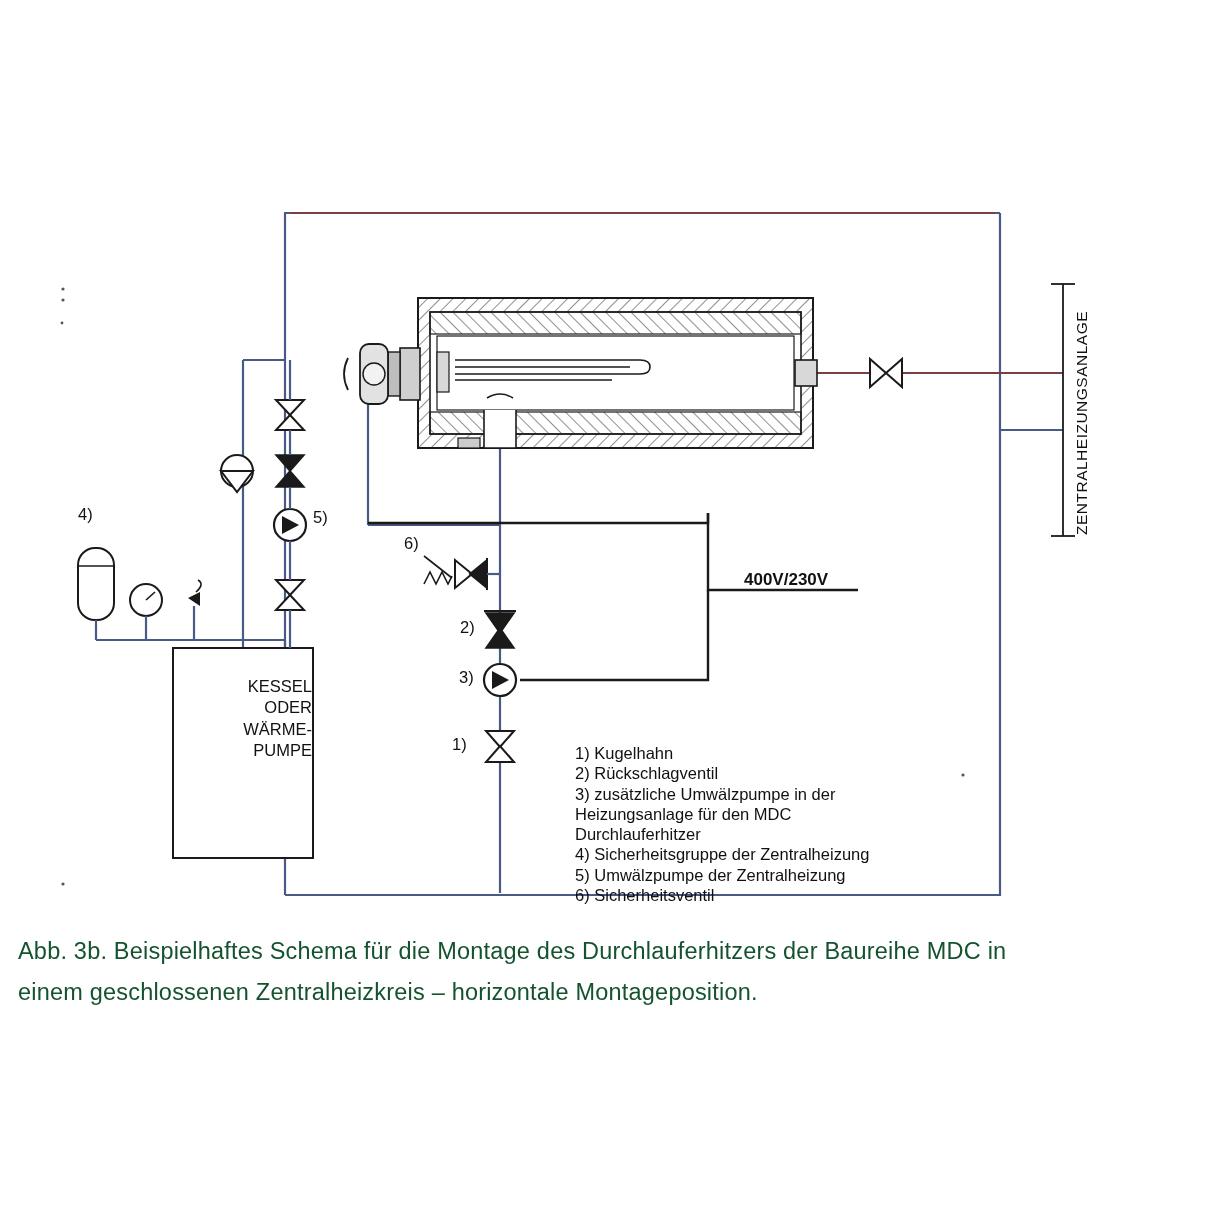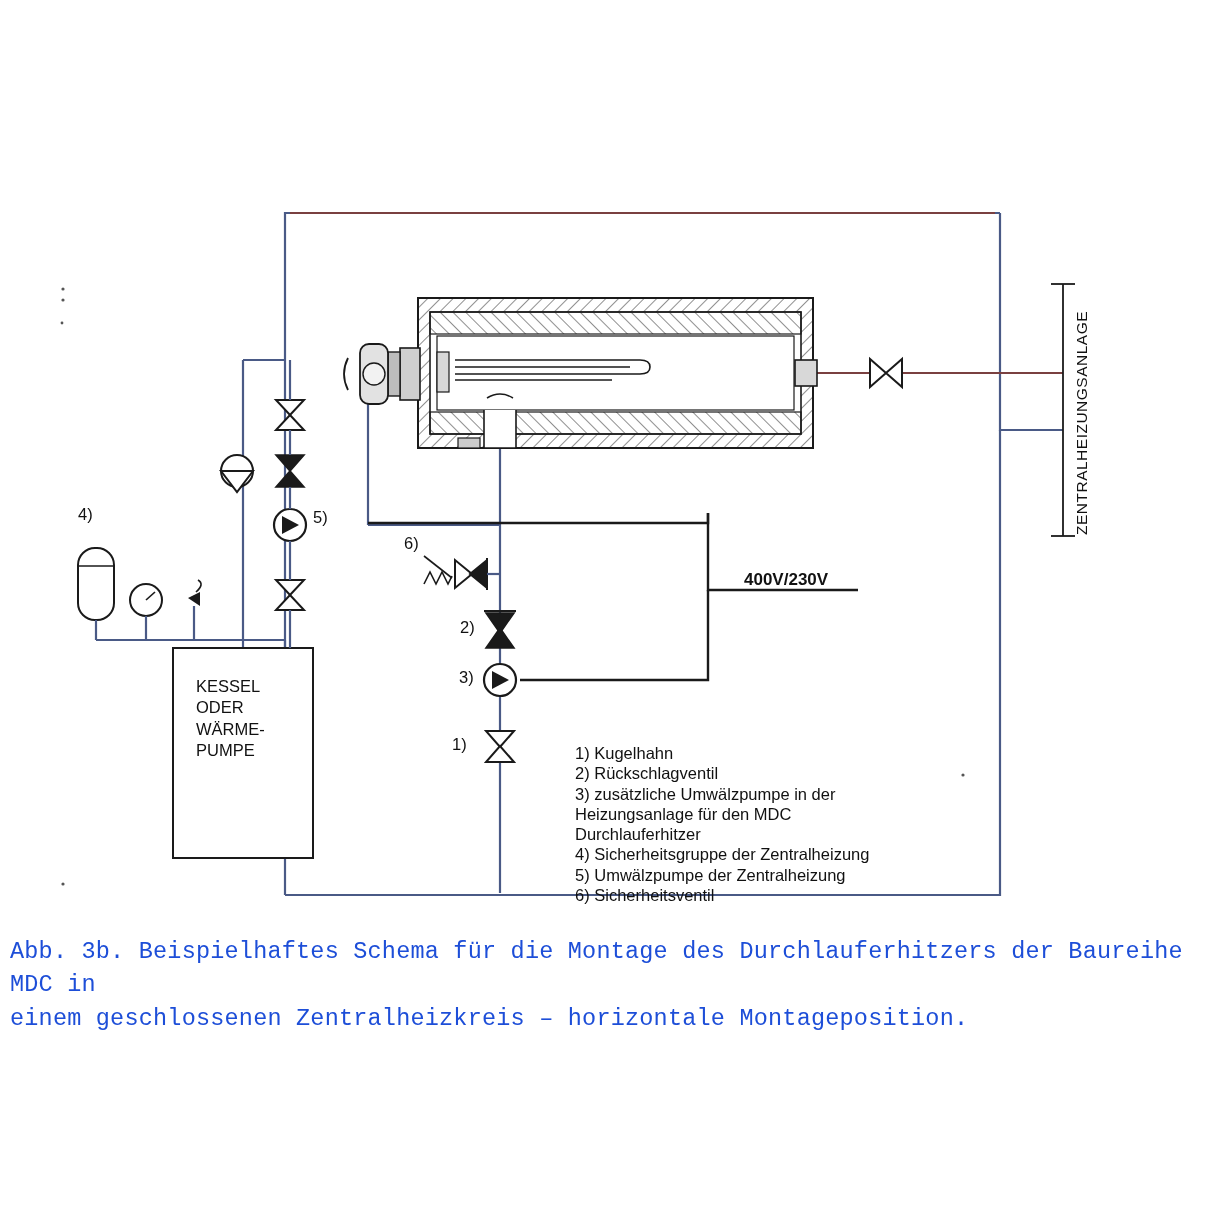--- a/index.html
+++ b/index.html
@@ -23,30 +23,30 @@
   }
   .diagram-wrap {
     position: absolute;
     left: 0;
     top: 0;
     width: 1214px;
     height: 930px;
   }
   .caption {
     position: absolute;
-    left: 10px;
+    left: 18px;
     top: 935px;
     width: 1195px;
-    font-family: Liberation Mono, monospace;
+    font-family: Liberation Sans, sans-serif;
     font-size: 23.5px;
     line-height: 1.42;
-    color: #1d4ed8;
+    color: #14532d;
     letter-spacing: 0.2px;
   }
-  .caption .line2 { display: block; }
+  .caption .line2 { display: block; margin-top: 8px; }
   .legend {
     position: absolute;
     left: 575px;
     top: 703px;
     width: 400px;
     font-family: "Liberation Sans", sans-serif;
     font-size: 16.5px;
     line-height: 1.23;
     color: #111;
     white-space: pre-line;
@@ -56,21 +56,21 @@
     position: absolute;
     font-family: "Liberation Sans", sans-serif;
     font-size: 16.5px;
     color: #111;
     text-align: center;
   }
   .label-kessel {
     left: 196px;
     top: 676px;
     width: 116px;
-    text-align: left;
+    text-align: right;
     line-height: 1.30;
     font-size: 16.5px;
     white-space: pre-line;
   }
   .label-voltage {
     left: 744px;
     top: 570px;
     font-weight: bold;
     font-size: 17px;
   }

